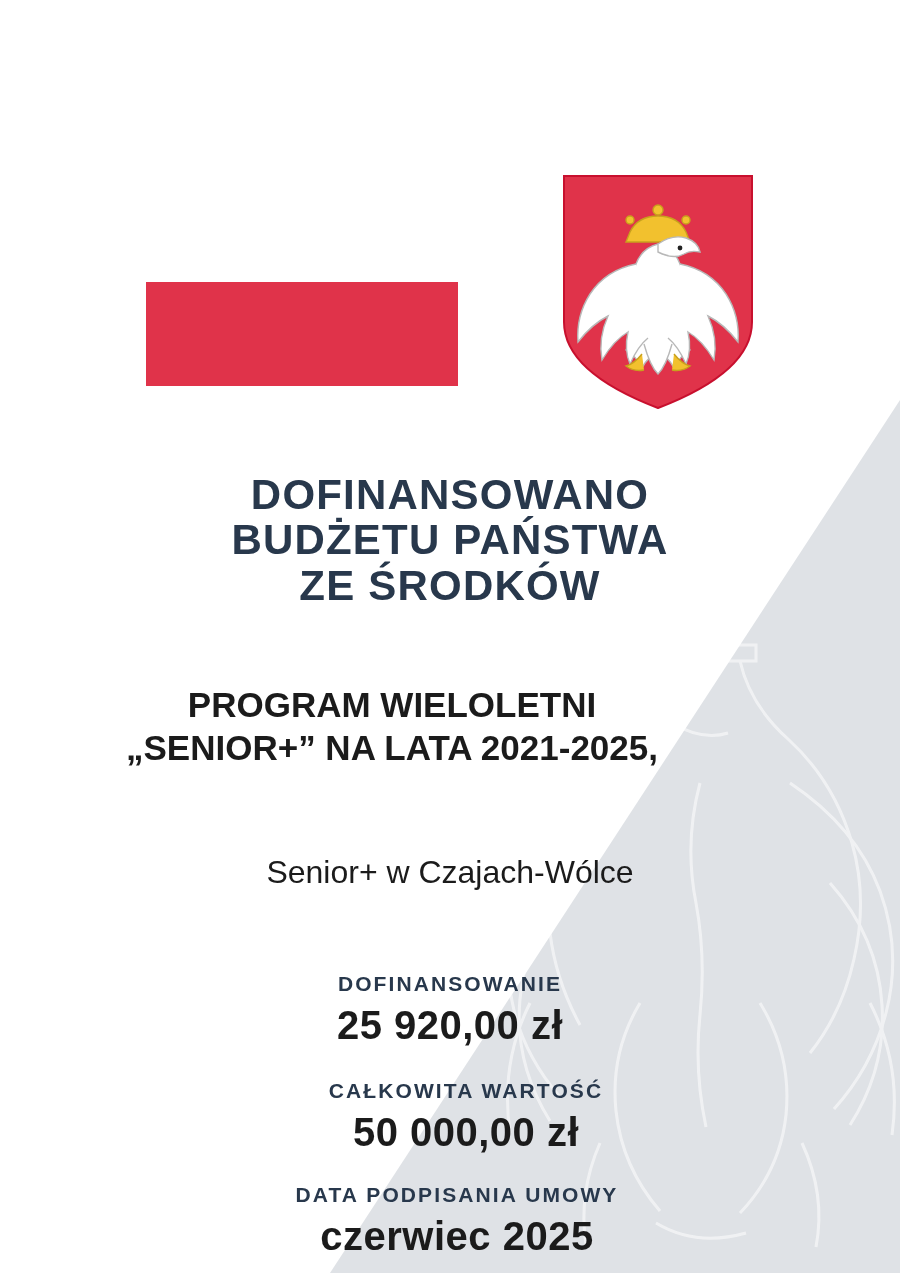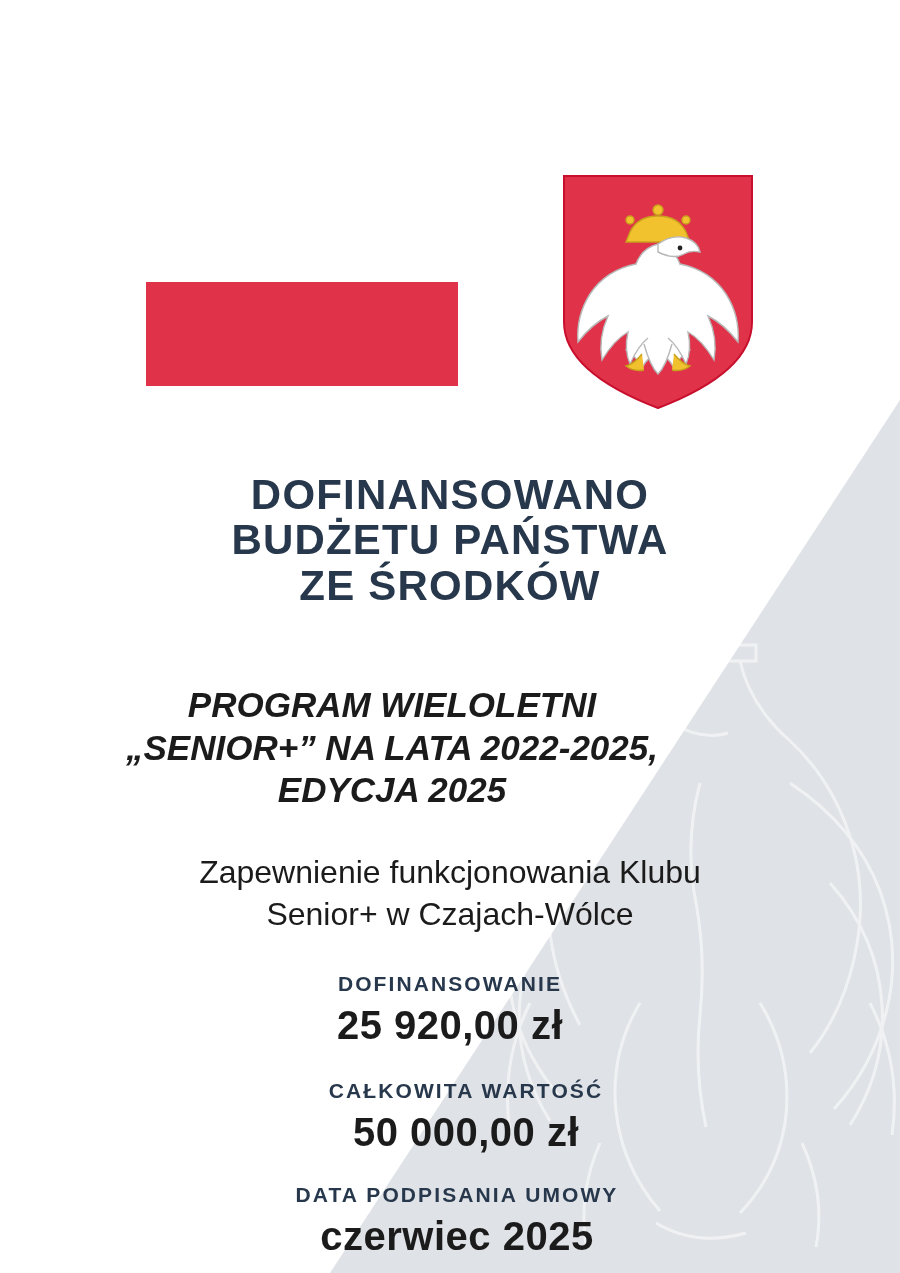--- a/index.html
+++ b/index.html
@@ -82,21 +82,20 @@
   .program {
     position: absolute;
     top: 684px;
     left: 0;
     width: 784px;
     text-align: center;
     color: #1b1b1b;
     font-weight: bold;
     font-size: 35px;
     line-height: 1.22;
-    font-style: italic;
   }
   .program div { white-space: nowrap; }
 
   .subtitle {
     position: absolute;
     top: 852px;
     left: 0;
     width: 900px;
     text-align: center;
     color: #1b1b1b;
@@ -197,26 +196,24 @@
   </div>
 
   <div class="headline">
     <div>DOFINANSOWANO</div>
     <div>BUDŻETU  PAŃSTWA</div>
     <div>ZE ŚRODKÓW</div>
   </div>
 
   <div class="program">
     <div>PROGRAM WIELOLETNI</div>
-    <div>„SENIOR+” NA LATA 2022-2025,</div>
-    <div>EDYCJA 2025</div>
+    <div>„SENIOR+” NA LATA 2021-2025,</div>
   </div>
 
   <div class="subtitle">
-    <div>Zapewnienie funkcjonowania Klubu</div>
     <div>Senior+ w Czajach-Wólce</div>
   </div>
 
   <div class="figure" id="fig-dofinansowanie">
     <div class="label">DOFINANSOWANIE</div>
     <div class="value">25 920,00 zł</div>
   </div>
 
   <div class="figure" id="fig-calkowita">
     <div class="label">CAŁKOWITA WARTOŚĆ</div>

